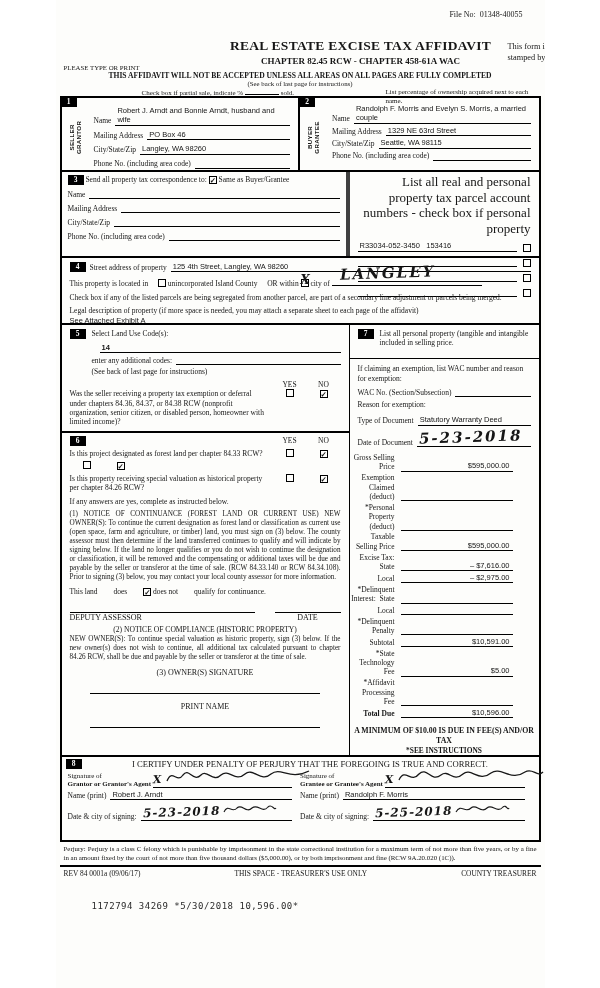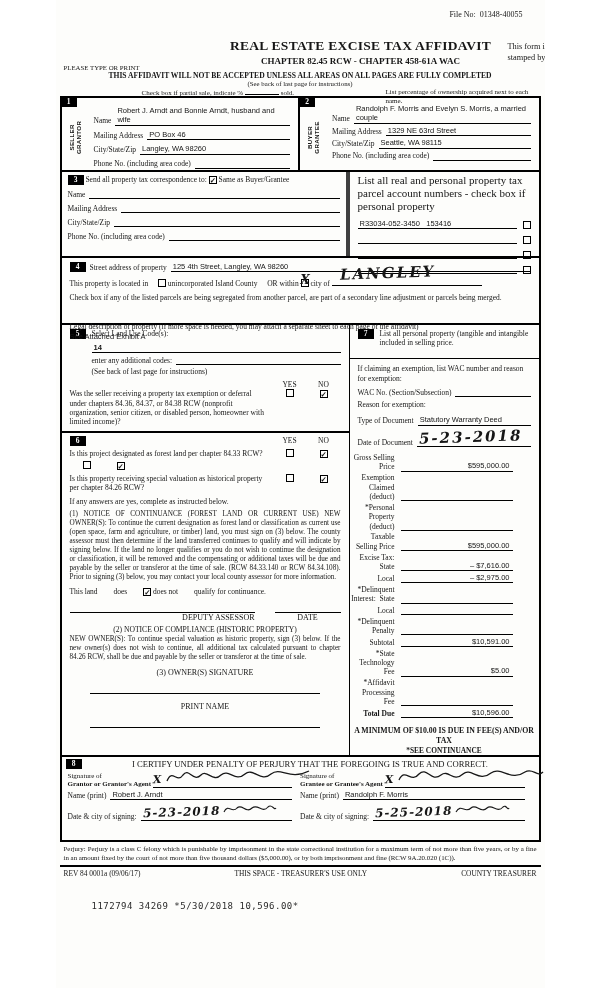--- a/index.html
+++ b/index.html
@@ -62,21 +62,21 @@
         line-height:7px; font-size:7.5px; font-weight:bold; text-align:center;
         vertical-align:-1px; overflow:visible; }
   .handx { font-family:"DejaVu Serif",serif; font-style:italic; font-weight:bold;
            font-size:12px; position:relative; top:-3px; left:-1px; }
 
   
   .sec3 { display:flex; border:2px solid #000; border-top:0; height:86px; }
   .s3c1 { flex:0 0 288px; border-right:4px solid #404040; padding:3px 6px; }
   .s3c2 { flex:0 0 190px; border-right:1px solid #000; padding:2px 8px; }
   .s3c3 { flex:1; padding:2px 8px; }
-  .s3hdr { font-size:11px; text-align:left; line-height:1.2; }
+  .s3hdr { font-size:13px; text-align:right; line-height:1.2; }
   .prow { display:flex; align-items:flex-end; margin-top:5px; }
   .pnum { flex:1; border-bottom:1px solid #000; min-height:10px; padding:0 2px; }
   .pcb { margin-left:6px; }
 
   
   .sec4 { border:2px solid #000; border-top:0; height:67px; padding:4px 8px; position:relative; }
   .inlrow { display:flex; align-items:flex-end; }
   .gap { display:inline-block; width:6px; }
   .cityline { position:relative; display:inline-block; width:150px; border-bottom:1px solid #000; height:10px; }
   .cityhand { position:absolute; left:8px; top:-12px; }
@@ -90,21 +90,21 @@
   .qrow { display:flex; align-items:flex-start; margin-top:3px; }
   .qtext { flex:1; padding-right:4px; }
   .ycol,.ncol { flex:0 0 34px; text-align:center; }
   .para { margin-top:4px; text-align:justify; font-size:7.2px; }
   .landrow { margin-top:5px; }
   .landrow .sp { display:inline-block; width:14px; }
   .dep-rules { display:flex; gap:20px; margin-top:9px; }
   .r-l { flex:1; border-bottom:1px solid #000; height:8px; }
   .r-r { flex:0 0 66px; border-bottom:1px solid #000; height:8px; }
   .dep-labels { display:flex; gap:20px; font-size:8px; }
-  .dep-labels .l1 { flex:1; text-align:right; }
+  .dep-labels .l1 { flex:1; text-align:left; }
   .dep-labels .l2 { flex:0 0 66px; text-align:center; }
   .sigrule { width:230px; margin:8px auto 0 auto; border-bottom:1px solid #000; height:8px; }
 
   
   .sec7 { height:142px; border-bottom:1px solid #000; padding:4px 8px; display:flex; }
   .exempt { height:72px; padding:5px 8px 0 8px; }
   .docs { padding:2px 8px 0 8px; }
   .feetable { padding:4px 26px 0 0; }
   .feerow { display:flex; align-items:flex-end; margin-top:1.5px; }
   .feelabel { flex:1; text-align:right; padding-right:6px; white-space:pre-wrap; }
@@ -276,33 +276,33 @@
         <span>unincorporated Island County</span>
         <span class="gap"></span>
         <span>OR within</span>
         <span class="cb"><span class="handx">X</span></span>
         <span>city of</span>
         <span class="cityline">
           <span class="cityhand hand hand-lg">LANGLEY</span>
         </span>
       </div>
       <div style="margin-top:4px">Check box if any of the listed parcels are being segregated from another parcel, are part of a secondary line adjustment or parcels being merged.</div>
-      <div style="margin-top:20px">Legal description of property (if more space is needed, you may attach a separate sheet to each page of the affidavit)</div>
+      <div style="margin-top:4px">Legal description of property (if more space is needed, you may attach a separate sheet to each page of the affidavit)</div>
       <div class="typed">See Attached Exhibit A</div>
     </div>
 
     <div class="cols">
 
       <div class="colL">
         <div class="sec5">
           <div>
             <span class="tag">5</span>
             <span style="padding-left:4px">Select Land Use Code(s):</span>
           </div>
-          <div class="fline" style="margin-left:22px">
+          <div class="fline" style="margin-left:30px">
             <span class="fval typed b">14</span>
           </div>
           <div class="fline tight" style="margin-left:22px">
             <span class="flabel">enter any additional codes:</span>
             <span class="fval"></span>
           </div>
           <div style="margin-left:22px; margin-top:2px">(See back of last page for instructions)</div>
           <div class="qrow">
             <div class="qtext"></div>
             <div class="ycol">YES</div>
@@ -432,21 +432,21 @@
           <div class="feerow">
               <span class="feelabel">*Affidavit Processing Fee</span>
               <span class="feeval"></span>
             </div>
           <div class="feerow">
               <span class="feelabel b">Total Due</span>
               <span class="feeval">$10,596.00</span>
             </div>
         </div>
         <div class="minnote">A MINIMUM OF $10.00 IS DUE IN FEE(S) AND/OR TAX</div>
-        <div class="seeinstr">*SEE CONTINUANCE</div>
+        <div class="seeinstr">*SEE INSTRUCTIONS</div>
       </div>
     </div>
 
     <div class="sec8">
       <span class="tag tag-abs" style="top:2px; left:4px">8</span>
       <div class="certline">I CERTIFY UNDER PENALTY OF PERJURY THAT THE FOREGOING IS TRUE AND CORRECT.</div>
       <div class="sighalves">
         <div class="sighalf">
           <div class="sigrow">
             <span class="siglabels">

